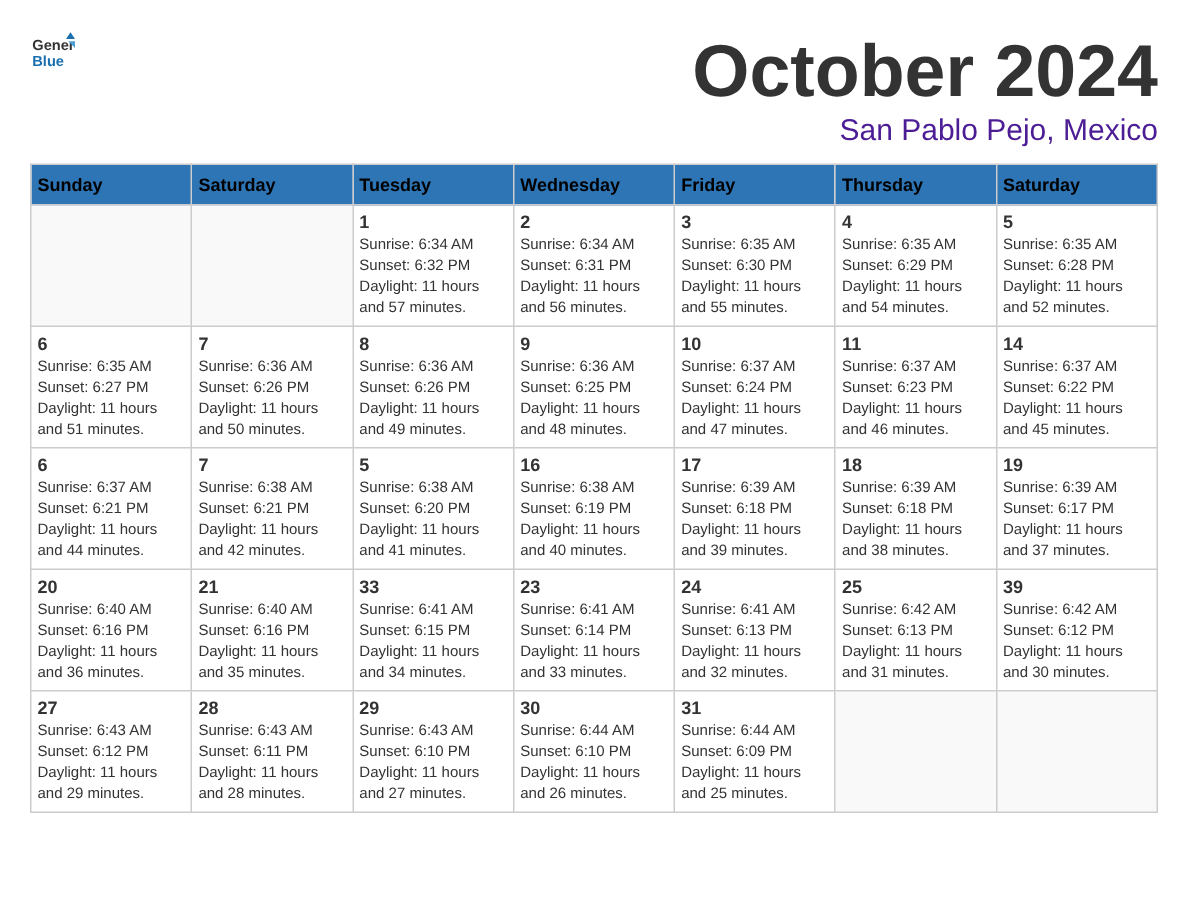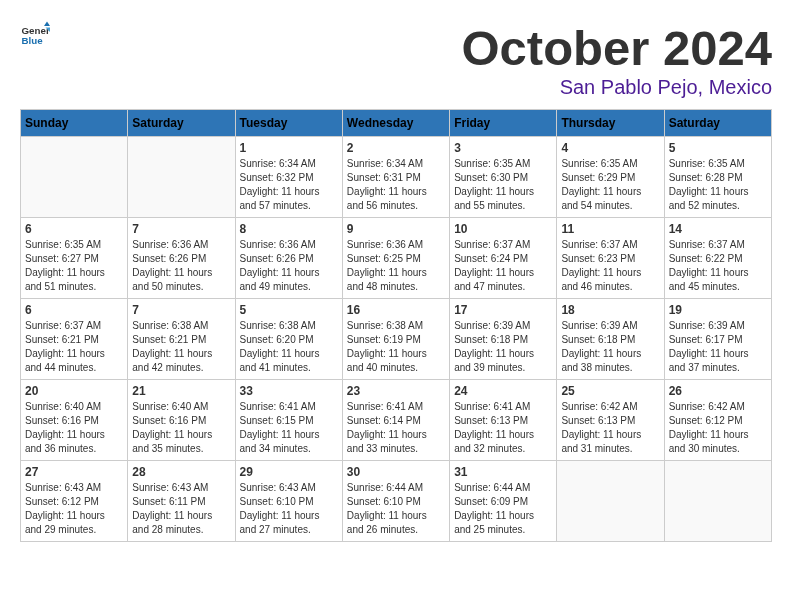--- a/index.html
+++ b/index.html
@@ -257,21 +257,21 @@
 Sunset: 6:13 PM
 Daylight: 11 hours and 32 minutes.</div>
         </td>
         <td>
           <div class="day-number">25</div>
           <div class="day-info" style="white-space: pre-line;">Sunrise: 6:42 AM
 Sunset: 6:13 PM
 Daylight: 11 hours and 31 minutes.</div>
         </td>
         <td>
-          <div class="day-number">26</div>
+          <div class="day-number">39</div>
           <div class="day-info" style="white-space: pre-line;">Sunrise: 6:42 AM
 Sunset: 6:12 PM
 Daylight: 11 hours and 30 minutes.</div>
         </td>
       </tr>
       <tr>
         <td>
           <div class="day-number">27</div>
           <div class="day-info" style="white-space: pre-line;">Sunrise: 6:43 AM
 Sunset: 6:12 PM

